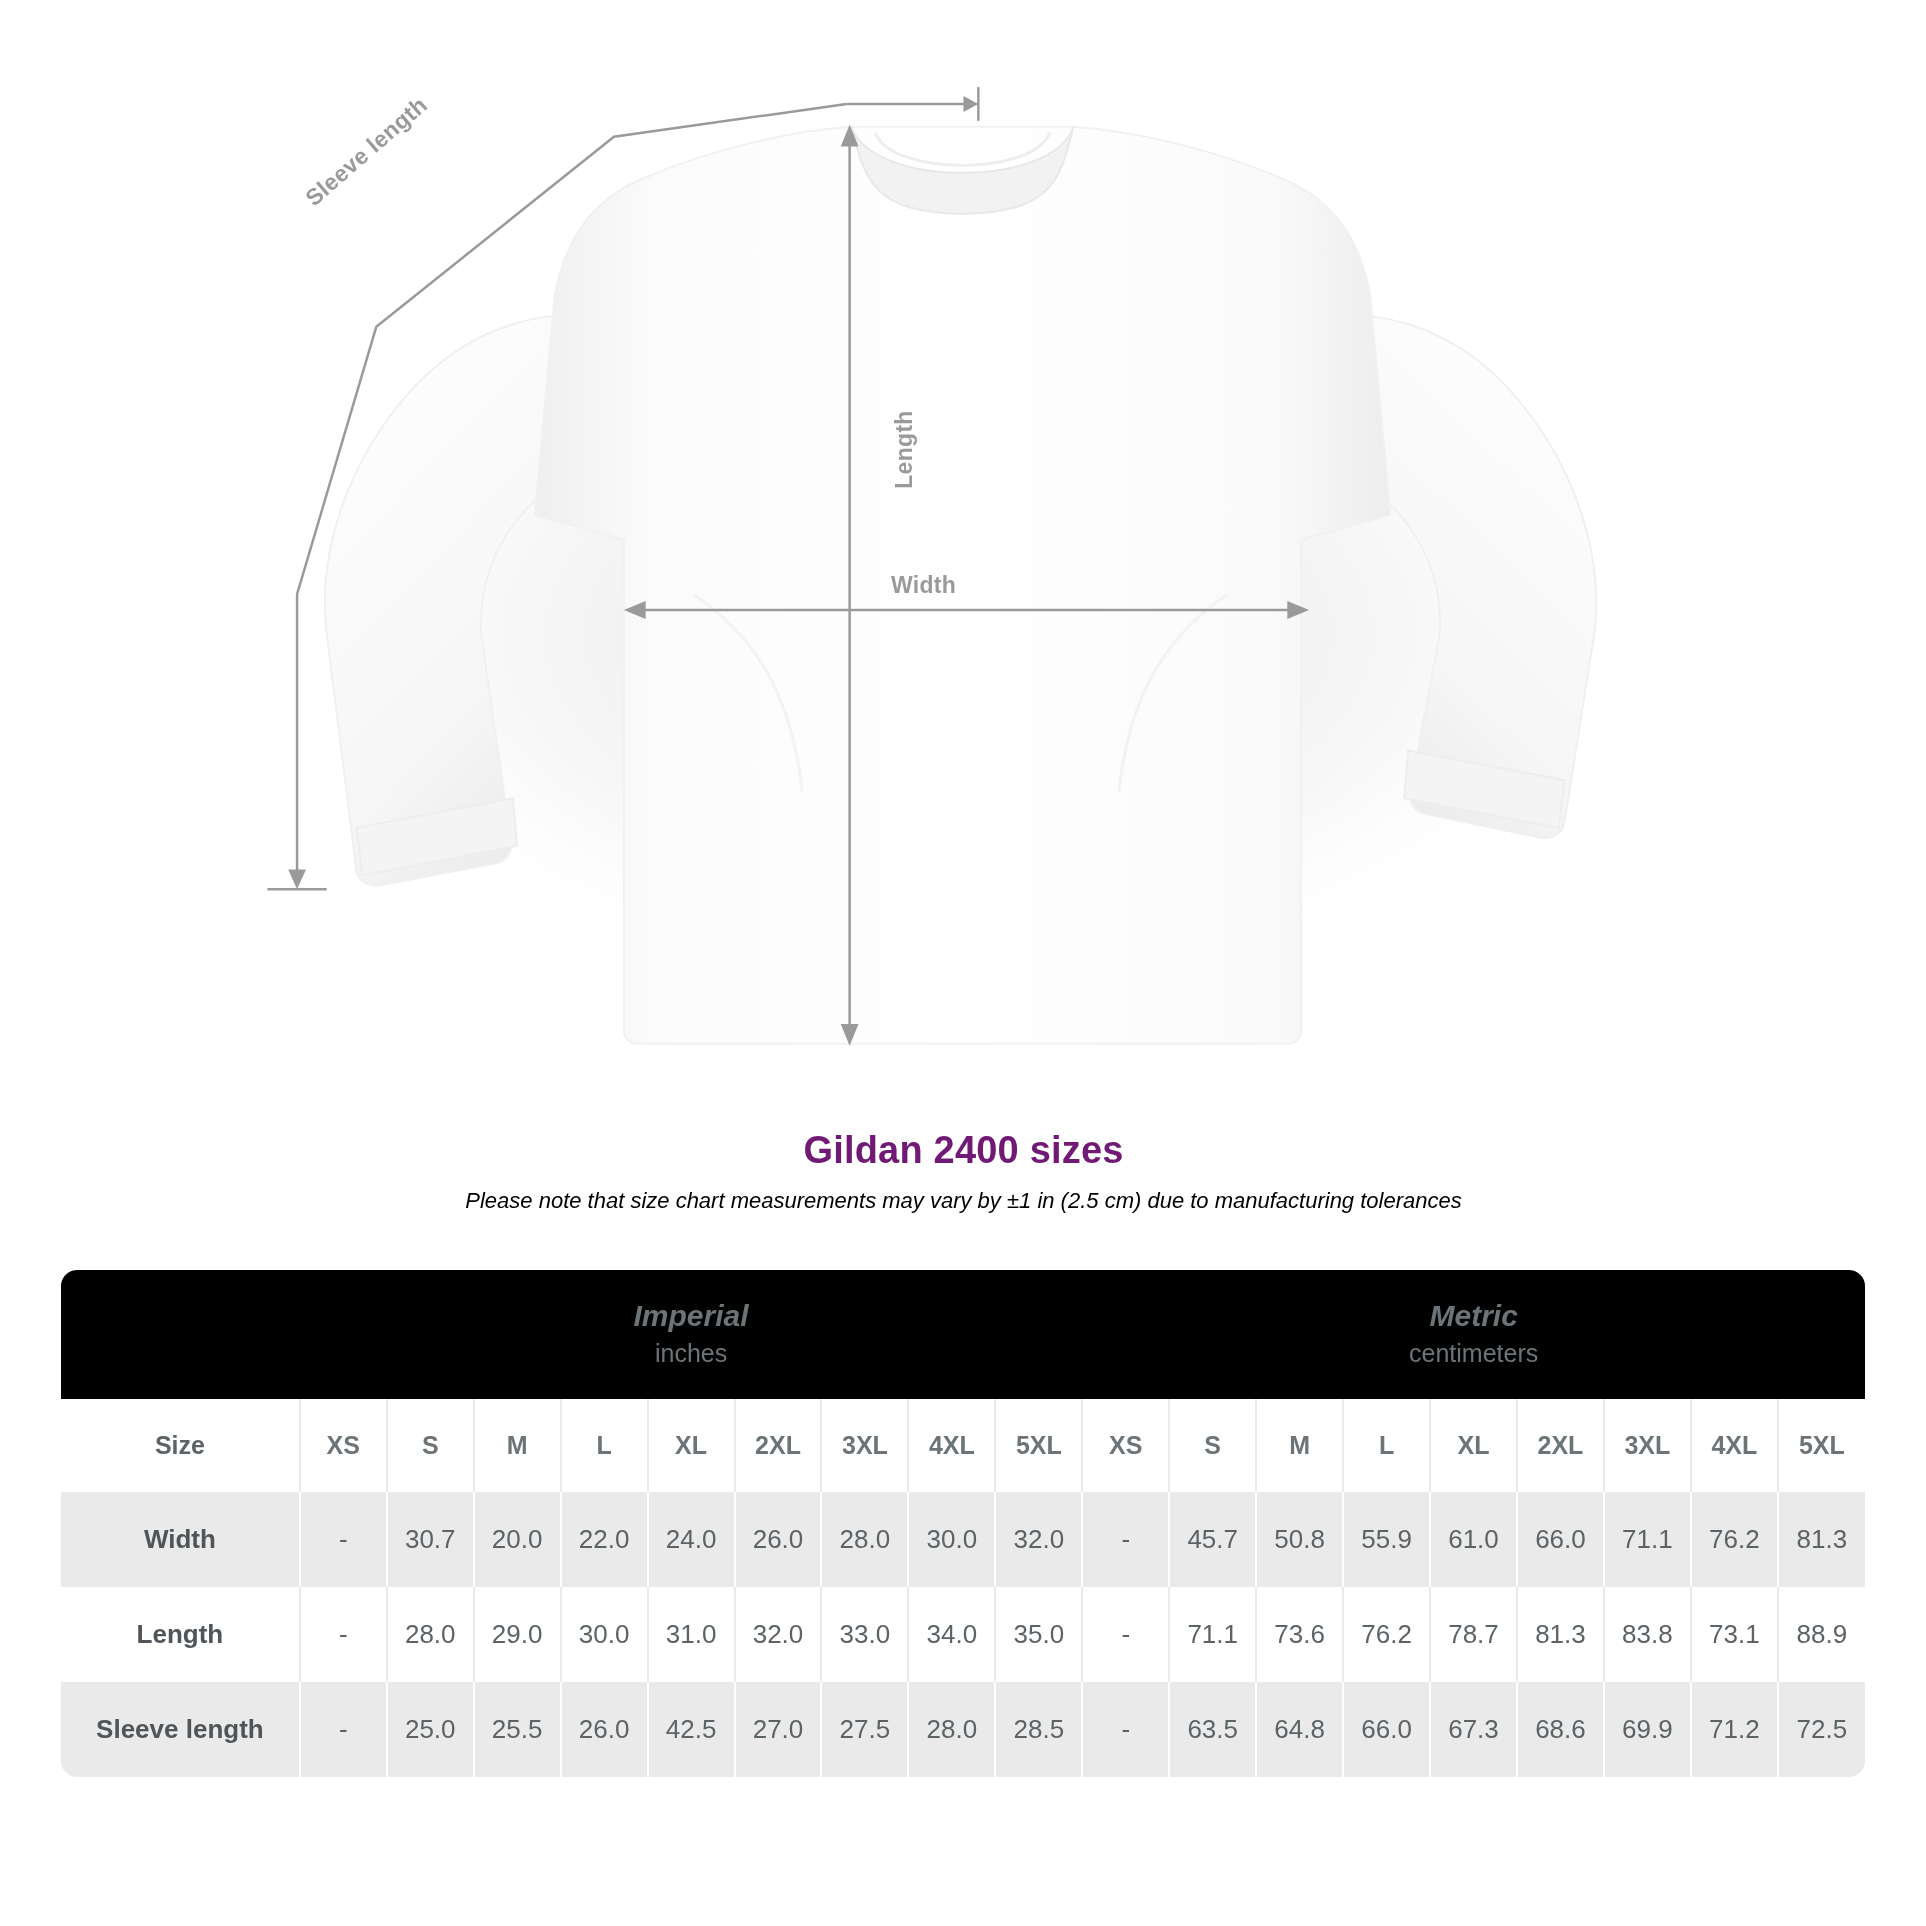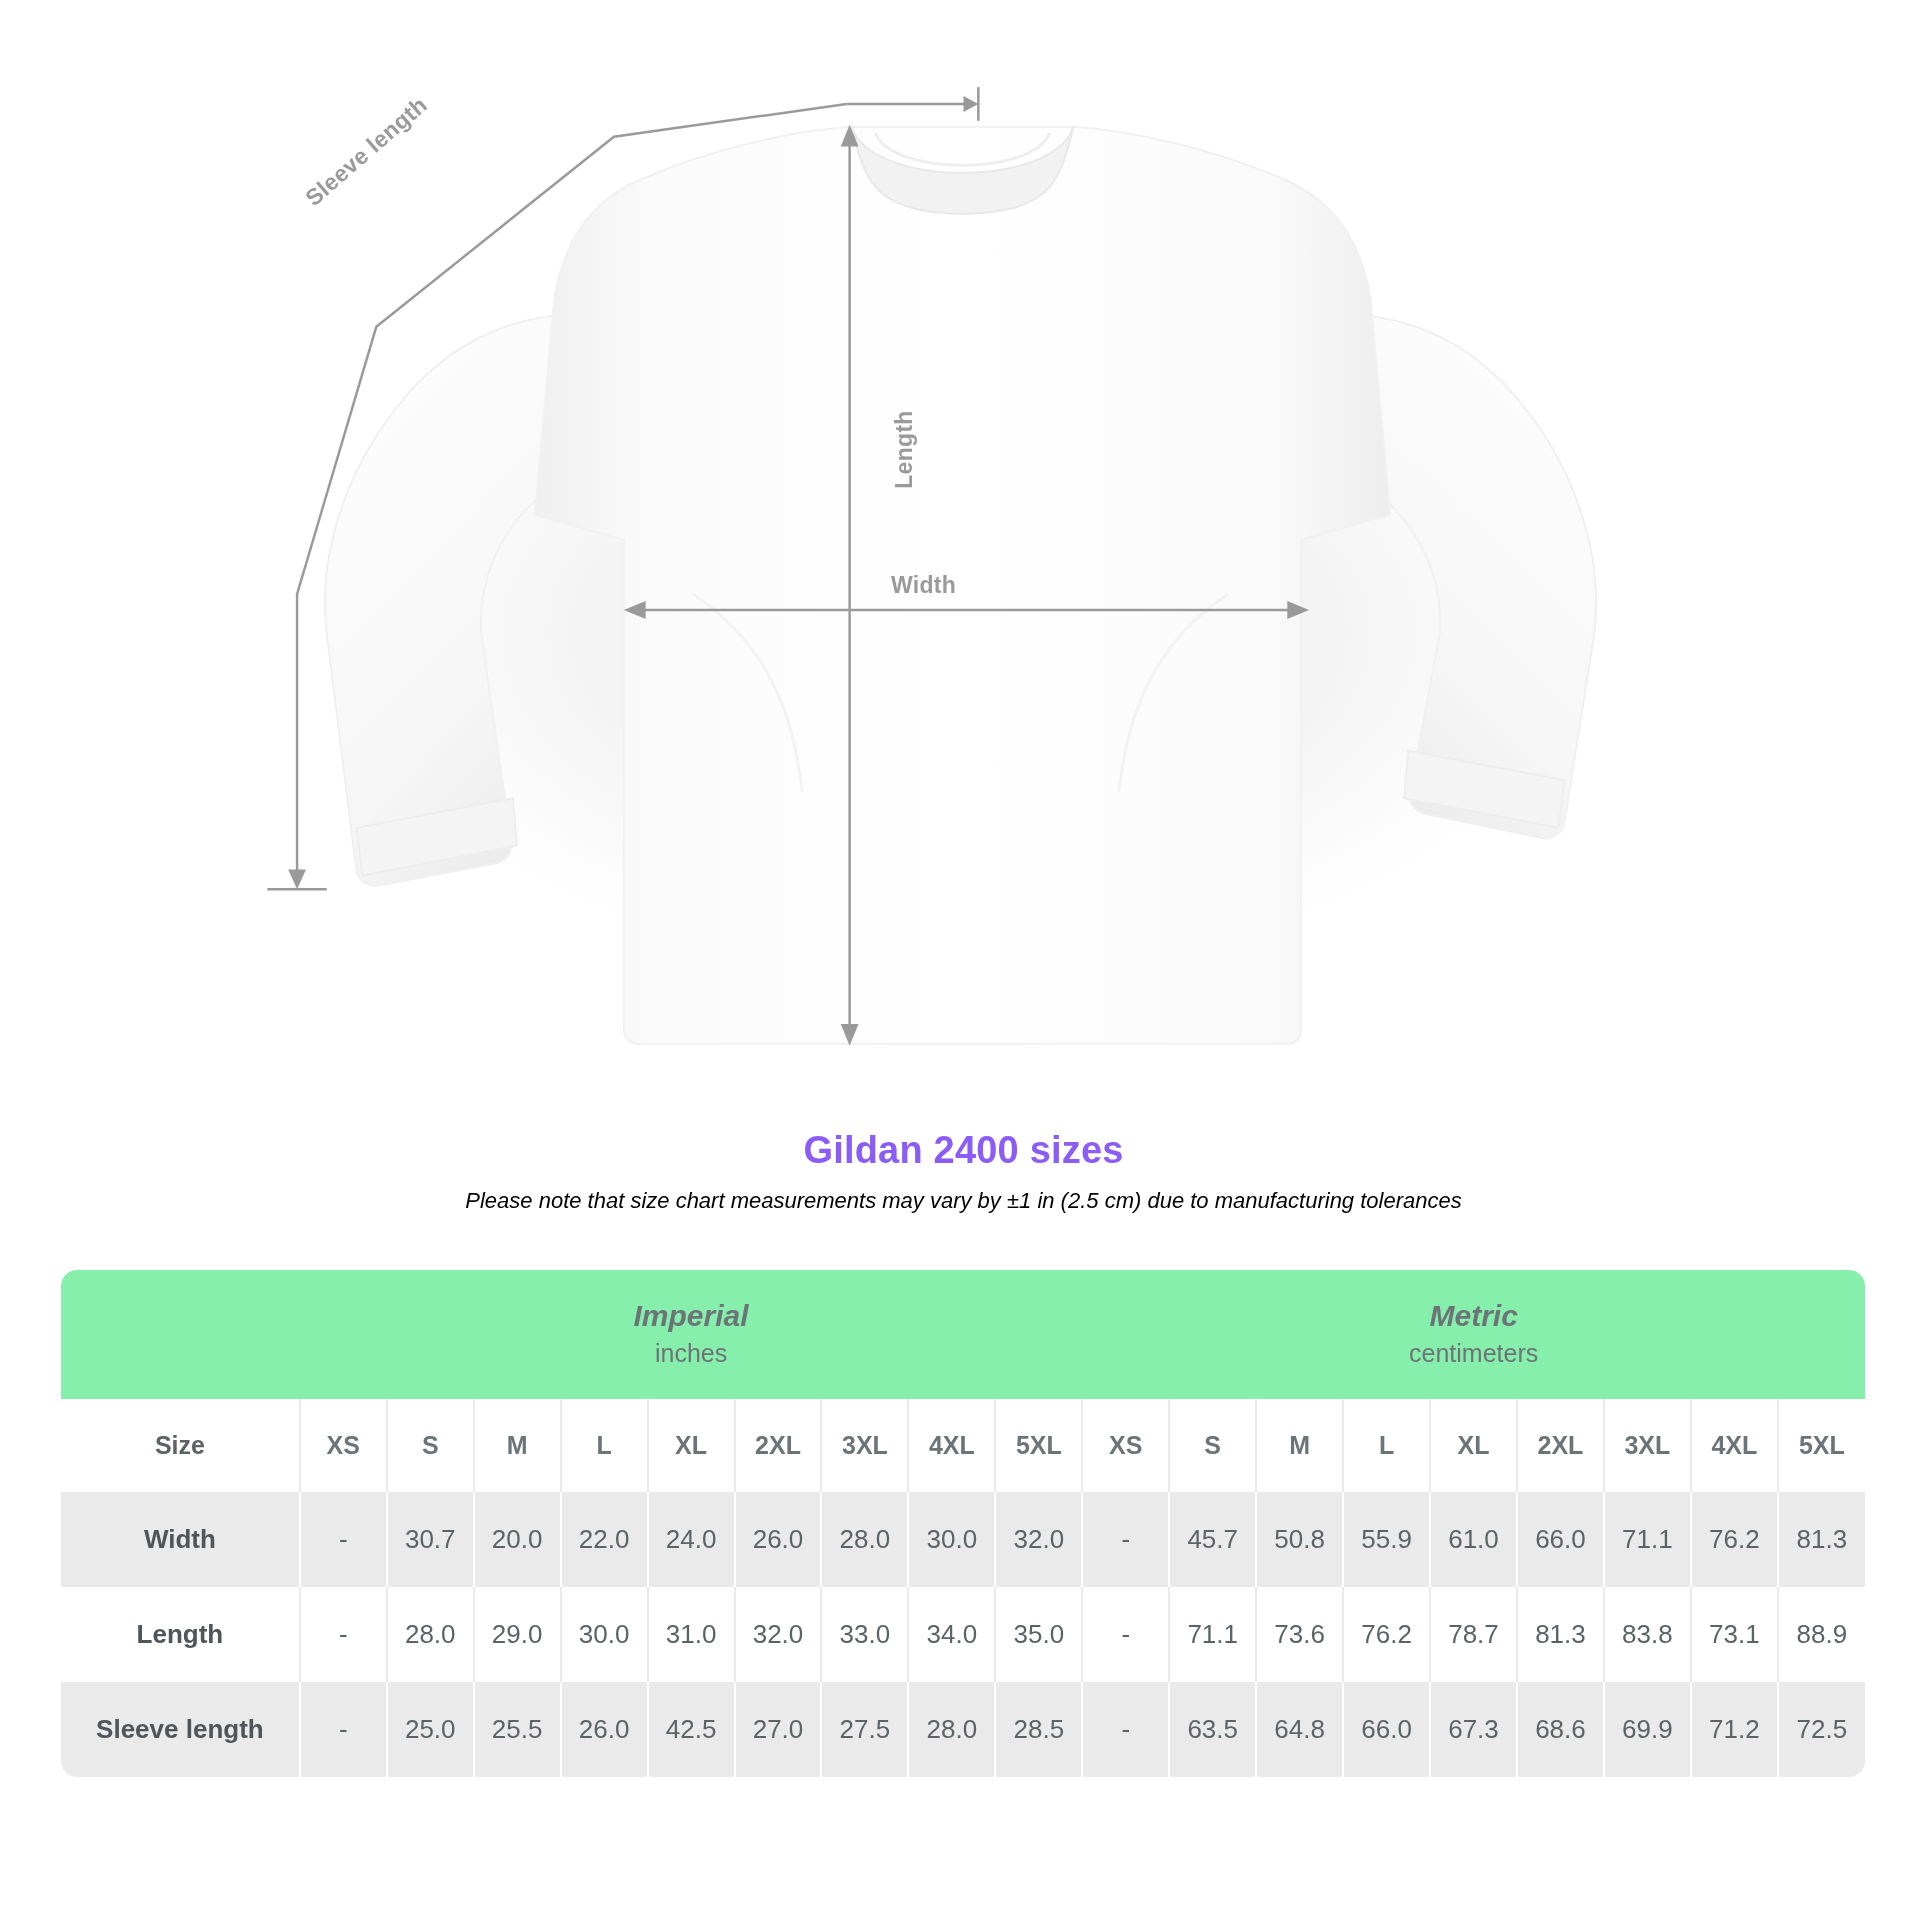--- a/index.html
+++ b/index.html
@@ -59,21 +59,21 @@
   #title-block {
     position: absolute;
     left: 0;
     top: 1129px;
     width: 1927px;
     text-align: center;
   }
   #chart-title {
     font-size: 38px;
     font-weight: bold;
-    color: #8b5cf6;
+    color: #701a75;
     margin: 0 0 16px 0;
     letter-spacing: 0.2px;
   }
   #chart-note {
     font-size: 22px;
     font-style: italic;
     color: #000000;
     margin: 0;
   }
 
@@ -89,21 +89,21 @@
     width: 1804px;
     table-layout: fixed;
   }
   table.size-table td, table.size-table th {
     padding: 0;
     margin: 0;
   }
 
   .unit-head {
     height: 129px;
-    background: #86efac;
+    background: #000000;
     text-align: center;
     vertical-align: middle;
   }
   .unit-head.corner-left { border-top-left-radius: 16px; }
   .unit-head.corner-right { border-top-right-radius: 16px; }
   .unit-title {
     font-size: 30px;
     font-weight: bold;
     font-style: italic;
     color: #6d7478;

